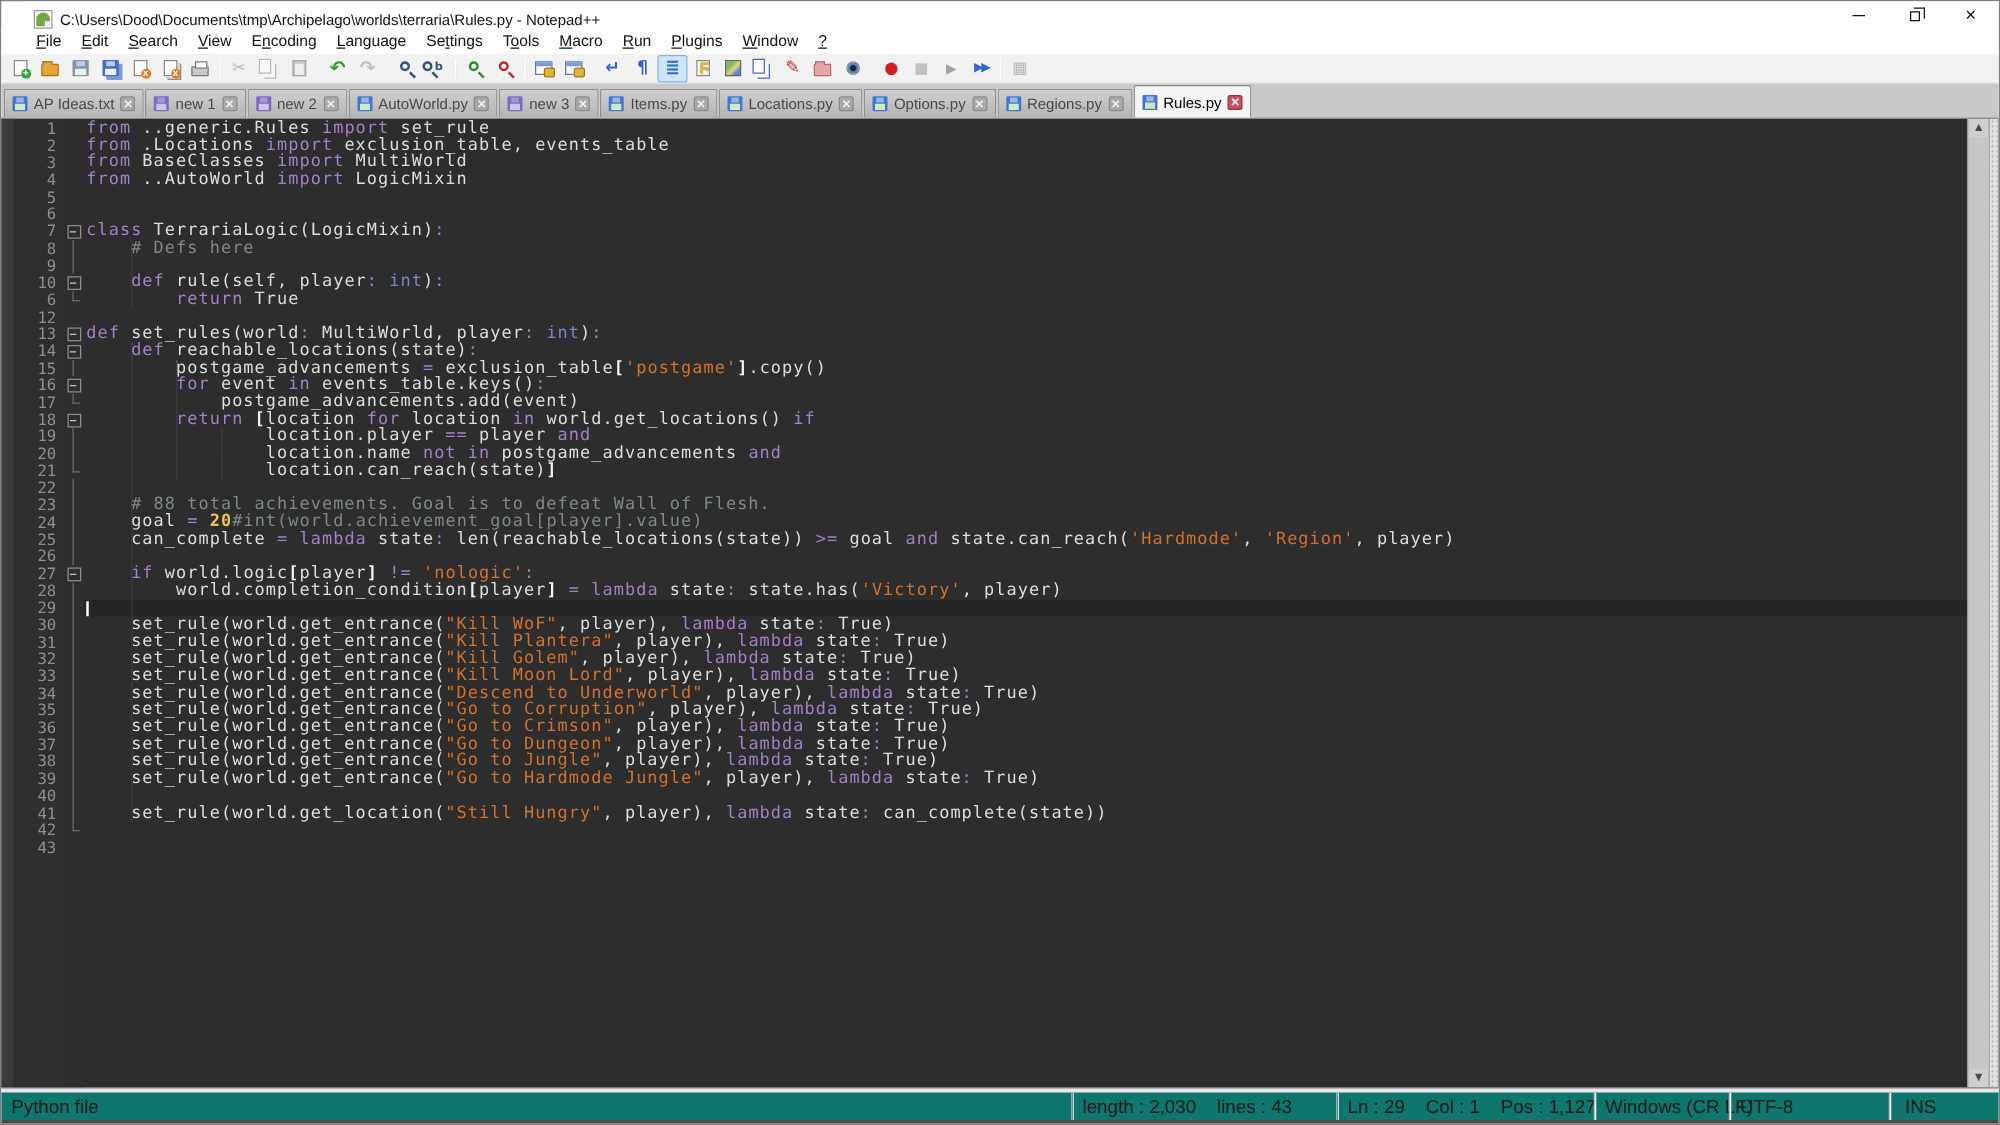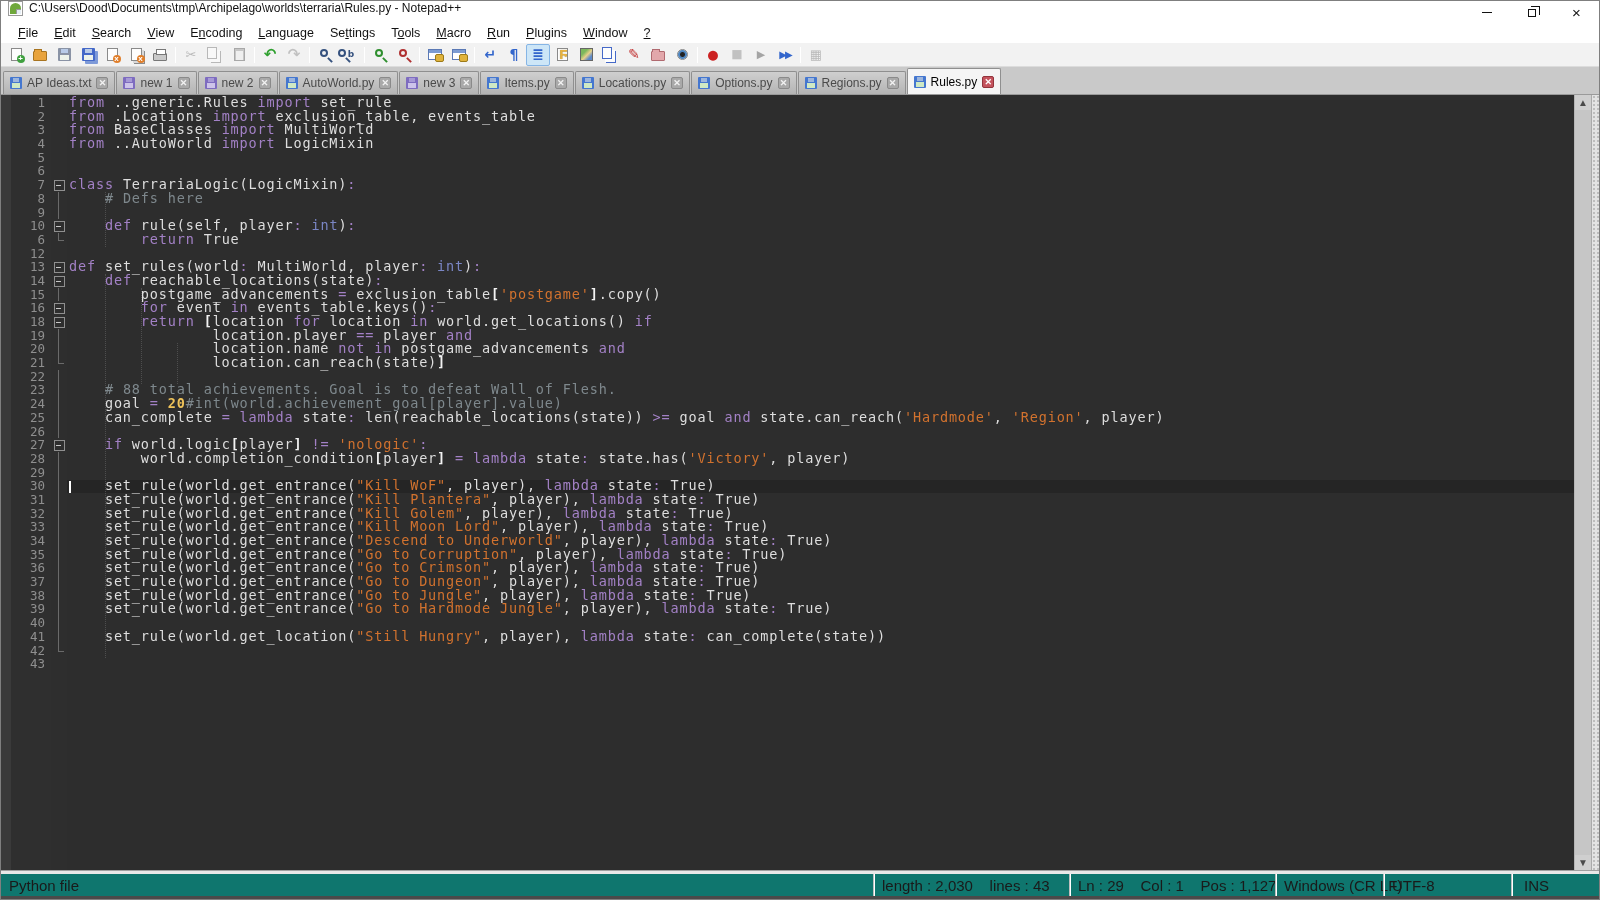--- a/index.html
+++ b/index.html
@@ -1,32 +1,32 @@
 <!DOCTYPE html>
 <html><head>
 <meta charset="utf-8">
 <style>
   html,body{margin:0;padding:0;background:#888;}
   *{box-sizing:border-box;}
   .win{width:1600px;height:900px;display:flex;flex-direction:column;background:#fff;
        font-family:"Liberation Sans",sans-serif;border:1px solid #7f7f7f;overflow:hidden;position:relative;}
   
-  .titlebar{height:22px;background:#ffffff;display:flex;align-items:flex-start;flex:0 0 auto;}
+  .titlebar{height:22px;background:#ffffff;display:flex;align-items:flex-end;flex:0 0 auto;margin-left:19px;}
   .app-icon{width:15px;height:15px;margin:0 6px 0 7px;position:relative;background:#fff;border:1px solid #9a9a9a;}
   .app-icon::before{content:"";position:absolute;left:1px;top:1px;width:11px;height:11px;border-radius:50% 50% 50% 0;background:#6fa83c;}
   .app-icon::after{content:"";position:absolute;right:1px;bottom:1px;width:4px;height:4px;background:#e6eef5;border-left:1px solid #9a9a9a;border-top:1px solid #9a9a9a;}
   .title-text{font-size:12px;color:#111;white-space:nowrap;}
   .win-controls{margin-left:auto;display:flex;height:100%;}
   .wc{width:45px;height:100%;display:flex;align-items:center;justify-content:center;color:#111;}
   .wc-min i{display:block;width:10px;height:1px;background:#111;}
   .wc-res i{display:block;width:8px;height:8px;border:1px solid #111;position:relative;margin-top:2px;}
   .wc-res i::before{content:"";position:absolute;top:-4px;left:2px;width:8px;height:8px;border:1px solid #111;border-bottom:none;border-left:none;background:transparent;}
   .wc-close{font-size:15px;line-height:15px;}
   
-  .menubar{height:20px;background:#ffffff;display:flex;align-items:center;padding-left:9px;flex:0 0 auto;font-size:12.5px;color:#111;}
+  .menubar{height:20px;background:#ffffff;display:flex;align-items:center;padding-left:20px;flex:0 0 auto;font-size:12.5px;color:#111;}
   .menu-item{padding:2px 8px;white-space:nowrap;}
   .menu-item u{text-decoration:underline;}
   
   .toolbar{height:24px;background:#f2f2f2;border-bottom:1px solid #dcdcdc;display:flex;align-items:center;padding:0 3px;flex:0 0 auto;}
   .tbtn{width:24px;height:22px;display:flex;align-items:center;justify-content:center;position:relative;flex:0 0 auto;}
   .tbtn.active{background:#cde6f7;border:1px solid #86b5e5;border-radius:2px;}
   .tsep{width:1px;height:16px;background:#c6c6c6;border-right:1px solid #ffffff;margin:0 3px;flex:0 0 auto;}
   .g{font-family:"DejaVu Sans",sans-serif;font-weight:bold;font-size:13px;line-height:13px;}
   .pg{width:11px;height:13px;background:#fdfdfd;border:1px solid #8a8a8a;position:relative;}
   .pg .bdg{position:absolute;right:-4px;bottom:-3px;width:8px;height:8px;border-radius:50%;color:#fff;
@@ -93,21 +93,21 @@
   .vscroll{flex:0 0 17px;background:#cfcfcf;border-left:1px solid #b5b5b5;display:flex;flex-direction:column;position:relative;}
   .varrow{height:15px;display:flex;align-items:center;justify-content:center;color:#4a4a4a;font-size:10px;font-weight:bold;}
   .vthumb{flex:1 1 auto;background:#c6c6c6;}
   .frame-right{flex:0 0 8px;background:#e3e3e3;border-left:1px solid #aaa;
     background-image:radial-gradient(#bdbdbd 1px,transparent 1px);background-size:4px 4px;}
   
   .frame-strip{height:4px;background:#e8e8e8;border-top:1px solid #a0a0a0;flex:0 0 auto;}
   .statusbar{height:22px;background:#0f766e;display:flex;align-items:center;font-size:15px;color:#1a1a1a;flex:0 0 auto;}
   .ss{height:100%;display:flex;align-items:center;padding-left:8px;border-left:1px solid #bdbdbd;box-shadow:inset 1px 0 0 #fff;white-space:pre;}
   .ss:first-child{border-left:none;box-shadow:none;flex:1 1 auto;}
-  .ss.sec-len{width:196px;} .ss.sec-pos{width:206px;} .ss.sec-eol{width:108px;}
+  .ss.sec-len{width:212px;} .ss.sec-pos{width:206px;} .ss.sec-eol{width:108px;}
   .ss.sec-enc{width:128px;} .ss.sec-ins{width:88px;padding-left:12px;}
   .bottom-border{height:3px;background:#4a4a4a;flex:0 0 auto;}
 </style>
 </head>
 <body>
 
 <div class="win">
 
   <div class="titlebar">
     <span class="app-icon"></span>
@@ -328,20 +328,21 @@
           <div class="cline"><span class="lnum">7</span><span class="fold m"></span><span class="tok k">class </span><span class="tok d">TerrariaLogic(LogicMixin)</span><span class="tok o">:</span></div>
           <div class="cline"><span class="lnum">8</span><span class="fold l"></span><span class="tok d">    </span><span class="tok c"># Defs here</span></div>
           <div class="cline"><span class="lnum">9</span><span class="fold l"></span></div>
           <div class="cline"><span class="lnum">10</span><span class="fold m"></span><span class="tok d">    </span><span class="tok k">def </span><span class="tok d">rule(self, player</span><span class="tok o">:</span><span class="tok t"> int</span><span class="tok d">)</span><span class="tok o">:</span></div>
           <div class="cline"><span class="lnum">6</span><span class="fold c"></span><span class="tok d">        </span><span class="tok k">return </span><span class="tok d">True</span></div>
           <div class="cline"><span class="lnum">12</span></div>
           <div class="cline"><span class="lnum">13</span><span class="fold m"></span><span class="tok k">def </span><span class="tok d">set_rules(world</span><span class="tok o">:</span><span class="tok d"> MultiWorld, player</span><span class="tok o">:</span><span class="tok t"> int</span><span class="tok d">)</span><span class="tok o">:</span></div>
           <div class="cline"><span class="lnum">14</span><span class="fold m"></span><span class="tok d">    </span><span class="tok k">def </span><span class="tok d">reachable_locations(state)</span><span class="tok o">:</span></div>
           <div class="cline"><span class="lnum">15</span><span class="fold l"></span><span class="tok d">        postgame_advancements </span><span class="tok o">=</span><span class="tok d"> exclusion_table</span><span class="tok b">[</span><span class="tok s">'postgame'</span><span class="tok b">]</span><span class="tok d">.copy()</span></div>
           <div class="cline"><span class="lnum">16</span><span class="fold m"></span><span class="tok d">        </span><span class="tok k">for </span><span class="tok d">event </span><span class="tok k">in </span><span class="tok d">events_table.keys()</span><span class="tok o">:</span></div>
+          <div class="cline"><span class="lnum">17</span><span class="fold c"></span><span class="tok d">            postgame_advancements.add(event)</span></div>
           <div class="cline"><span class="lnum">18</span><span class="fold m"></span><span class="tok d">        </span><span class="tok k">return </span><span class="tok b">[</span><span class="tok d">location </span><span class="tok k">for </span><span class="tok d">location </span><span class="tok k">in </span><span class="tok d">world.get_locations() </span><span class="tok k">if</span></div>
           <div class="cline"><span class="lnum">19</span><span class="fold l"></span><span class="tok d">                location.player </span><span class="tok o">==</span><span class="tok d"> player </span><span class="tok k">and</span></div>
           <div class="cline"><span class="lnum">20</span><span class="fold l"></span><span class="tok d">                location.name </span><span class="tok k">not in </span><span class="tok d">postgame_advancements </span><span class="tok k">and</span></div>
           <div class="cline"><span class="lnum">21</span><span class="fold c"></span><span class="tok d">                location.can_reach(state)</span><span class="tok b">]</span></div>
           <div class="cline"><span class="lnum">22</span><span class="fold l"></span></div>
           <div class="cline"><span class="lnum">23</span><span class="fold l"></span><span class="tok d">    </span><span class="tok c"># 88 total achievements. Goal is to defeat Wall of Flesh.</span></div>
           <div class="cline"><span class="lnum">24</span><span class="fold l"></span><span class="tok d">    goal </span><span class="tok o">=</span><span class="tok d"> </span><span class="tok n">20</span><span class="tok c">#int(world.achievement_goal[player].value)</span></div>
           <div class="cline"><span class="lnum">25</span><span class="fold l"></span><span class="tok d">    can_complete </span><span class="tok o">=</span><span class="tok d"> </span><span class="tok k">lambda </span><span class="tok d">state</span><span class="tok o">:</span><span class="tok d"> len(reachable_locations(state)) </span><span class="tok o">&gt;=</span><span class="tok d"> goal </span><span class="tok k">and </span><span class="tok d">state.can_reach(</span><span class="tok s">'Hardmode'</span><span class="tok d">, </span><span class="tok s">'Region'</span><span class="tok d">, player)</span></div>
           <div class="cline"><span class="lnum">26</span><span class="fold l"></span></div>
           <div class="cline"><span class="lnum">27</span><span class="fold m"></span><span class="tok d">    </span><span class="tok k">if </span><span class="tok d">world.logic</span><span class="tok b">[</span><span class="tok d">player</span><span class="tok b">]</span><span class="tok d"> </span><span class="tok o">!=</span><span class="tok d"> </span><span class="tok s">'nologic'</span><span class="tok o">:</span></div>

